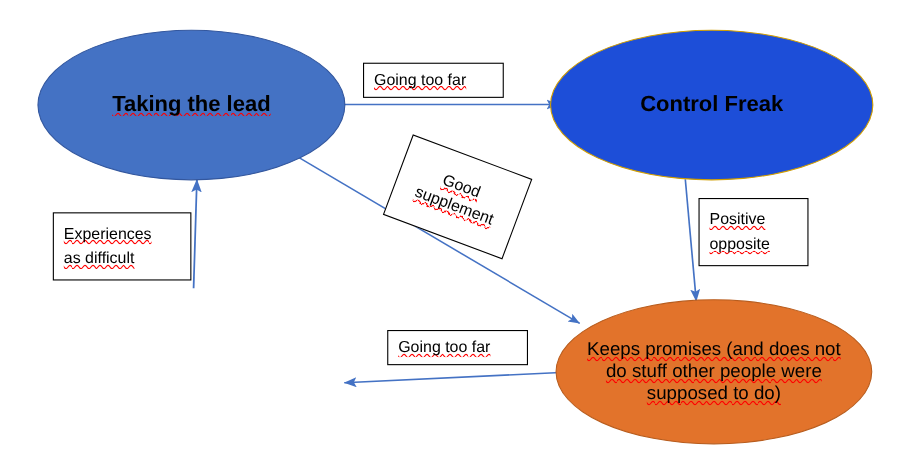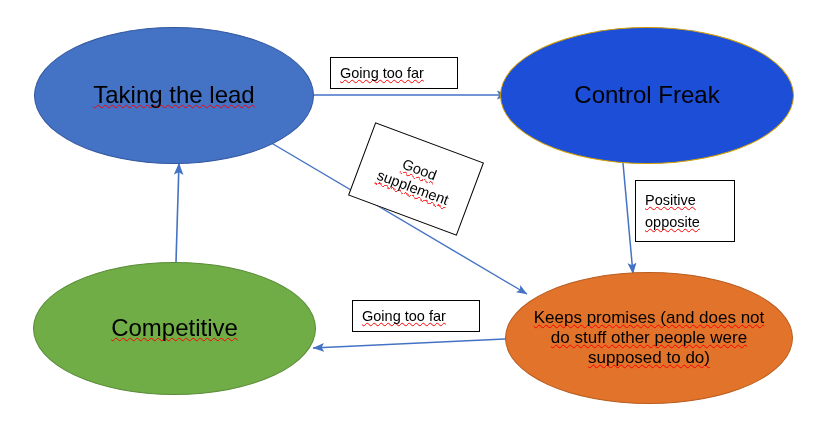--- a/index.html
+++ b/index.html
@@ -33,21 +33,21 @@
     color: #000000;
     line-height: 1.18;
     padding: 0 8px;
     white-space: pre-line;
   }
   .node-blue   { background: #4472C4; border: 1.5px solid #33579e; }
   .node-amber  { background: #1d4ed8; border: 1.5px solid #d19e00; }
   .node-green  { background: #70AD47; border: 1.5px solid #5a8c38; }
   .node-orange { background: #E2732B; border: 1.5px solid #b85d1e; }
 
-  .big   { font-size: 24px; }
+  .big   { font-size: 20px; font-weight: bold; }
   .small { font-size: 17px; }
 
   .edge-label {
     position: absolute;
     background: #ffffff;
     border: 1.4px solid #000000;
     box-sizing: border-box;
     color: #000000;
     font-size: 14.5px;
     line-height: 1.55;
@@ -96,23 +96,20 @@
   </svg>
 
   <div class="node node-blue" style="left:34px; top:27px; width:280px; height:137px;">
     <div class="node-label big sq">Taking the lead</div>
   </div>
 
   <div class="node node-amber" style="left:500px; top:27px; width:294px; height:137px;">
     <div class="node-label big">Control Freak</div>
   </div>
 
-  <div class="node node-green" style="left:33px; top:262px; width:283px; height:133px;">
-    <div class="node-label big sq">Competitive</div>
-  </div>
 
   <div class="node node-orange" style="left:505px; top:272px; width:288px; height:132px;align-items:center;">
     <div class="node-label small sq">Keeps promises (and does not
 do stuff other people were
 supposed to do)</div>
   </div>
 
   <div class="edge-label" style="left:330px; top:57px; width:128px; height:32px;">
     <span class="sq">Going too far</span>
   </div>
@@ -124,14 +121,18 @@
 
   <div class="edge-label" style="left:635px; top:180px; width:100px; height:62px;justify-content:center;">
     <span class="sq">Positive
 opposite</span>
   </div>
 
   <div class="edge-label" style="left:352px; top:300px; width:128px; height:32px;">
     <span class="sq">Going too far</span>
   </div>
 
+  <div class="edge-label" style="left:48px; top:193px; width:126px; height:62px;">
+    <span class="sq">Experiences
+as difficult</span>
+  </div>
 
 </div>
 
 </body></html>

